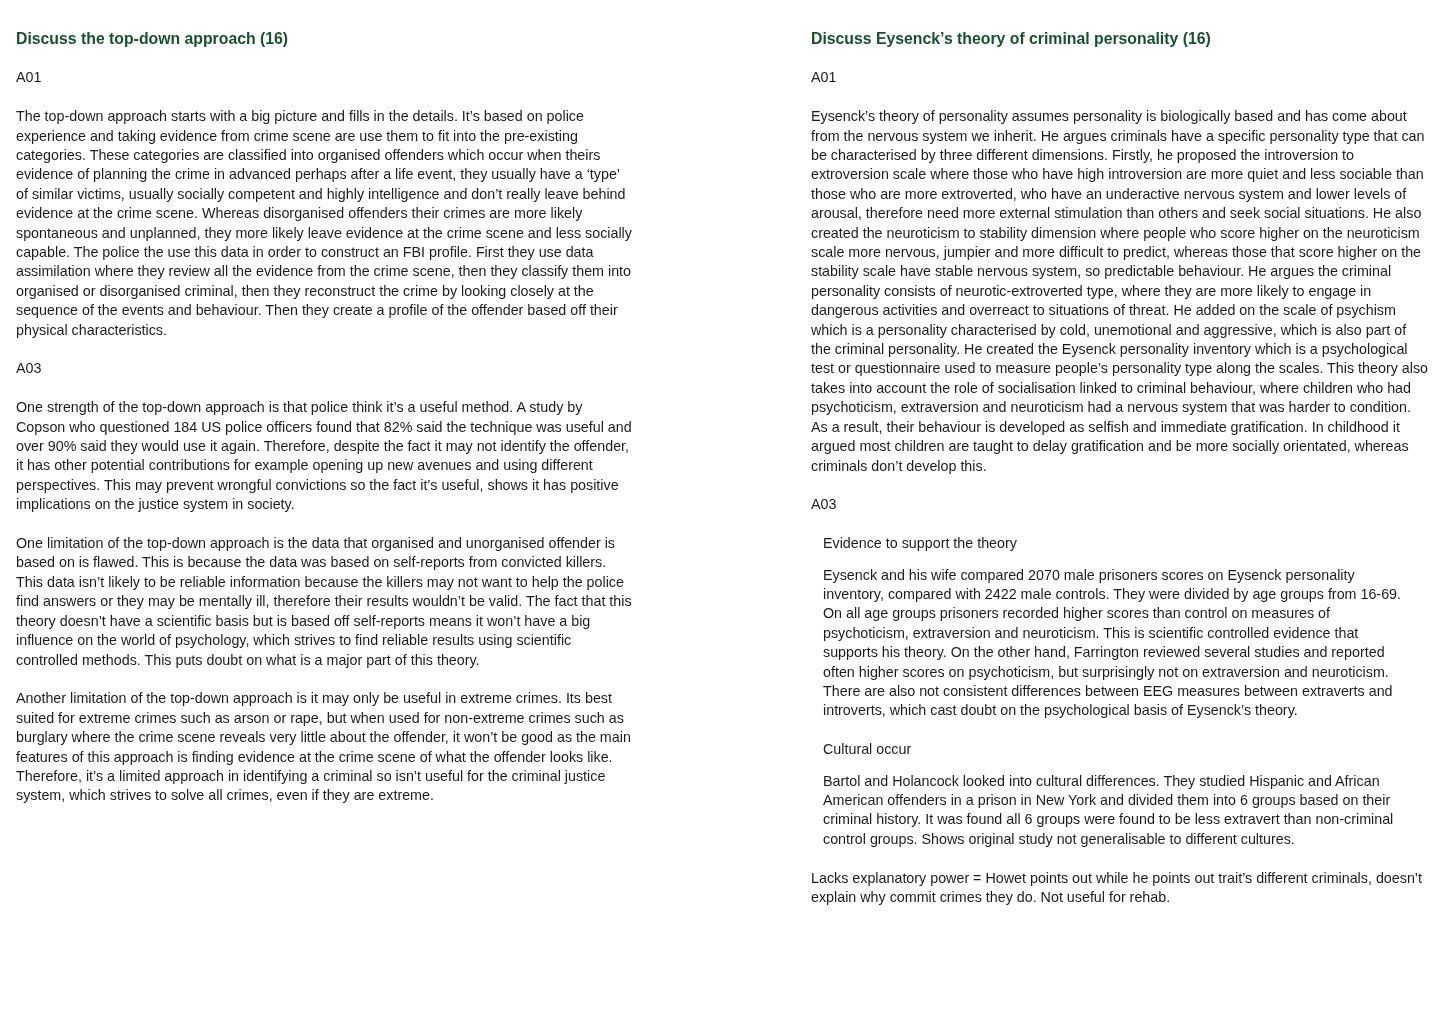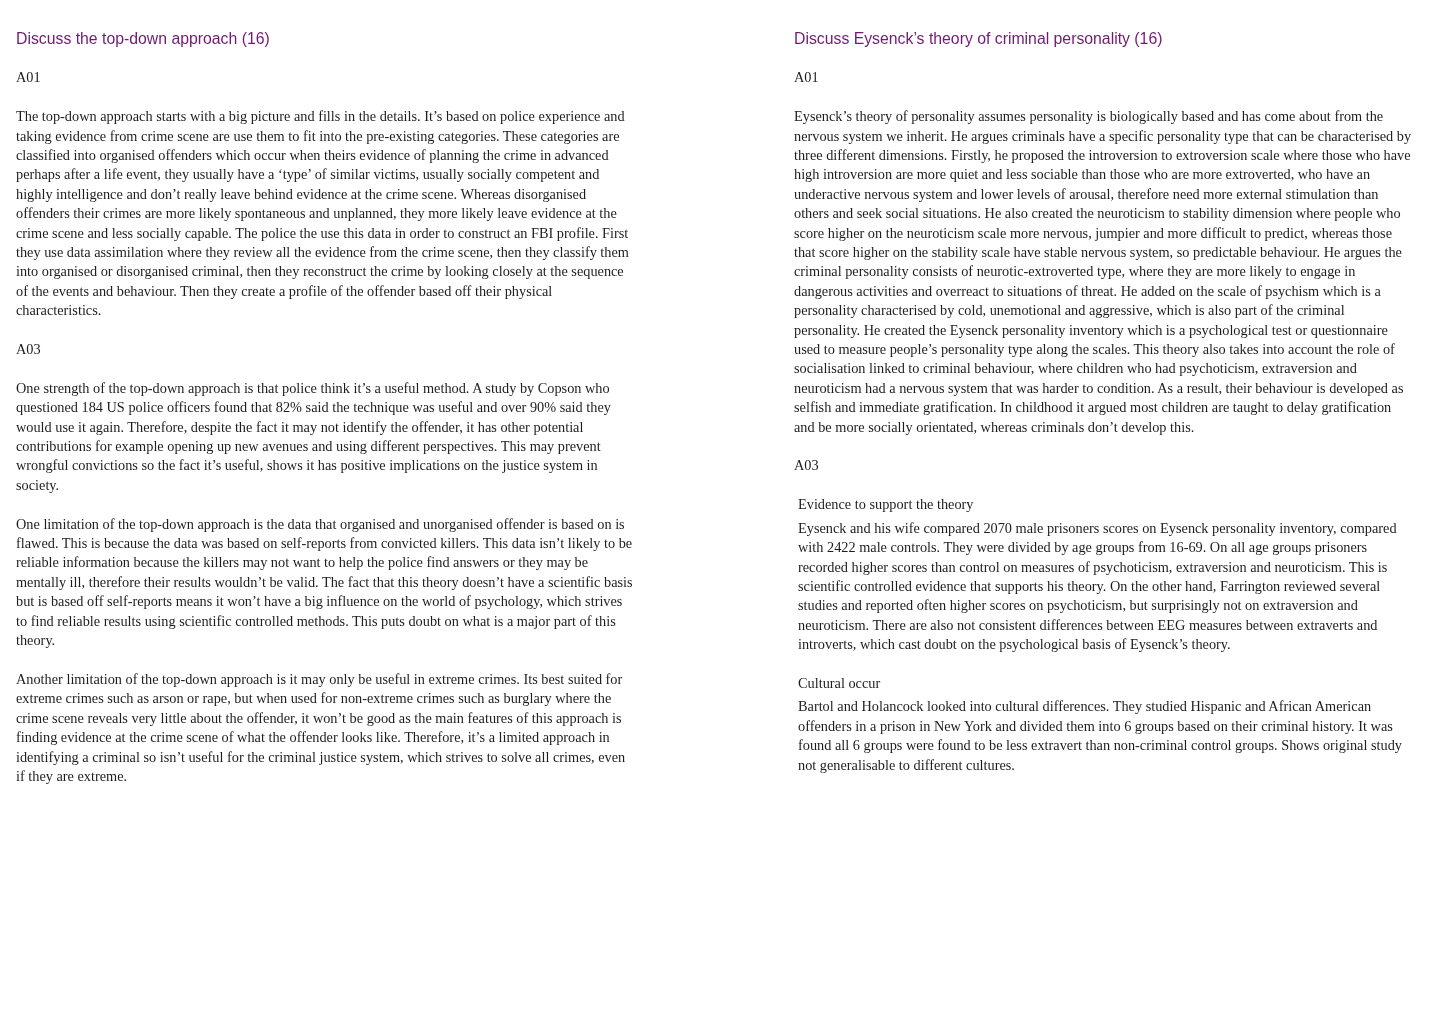--- a/index.html
+++ b/index.html
@@ -18,38 +18,37 @@
   }
   .doc-col {
     position: absolute;
     top: 29px;
     width: 618px;
     font-size: 14.3px;
     line-height: 19.4px;
     color: #1d1d1d;
   }
   .doc-col-left  { left: 16px;  }
-  .doc-col-right { left: 794px; }
+  .doc-col-right { left: 811px; }
   .doc-title {
     font-size: 15.8px;
     line-height: 20px;
-    font-weight: 400;
-    color: #701a75;
+    font-weight: 700;
+    color: #14532d;
     margin: 0 0 19.4px 0;
   }
   .section-label,
   .doc-paragraph,
   .headed-block {
     margin: 0 0 19.4px 0;
     font-weight: 400;
-    font-family: Liberation Serif, serif;
   }
   .headed-block .block-head,
   .headed-block .block-body {
-    margin: 4px;
+    margin: 12px;
   }
 </style>
 </head>
 <body>
 
 <div class="doc-canvas">
 
   <div class="doc-col doc-col-left">
     <h2 class="doc-title">Discuss the top-down approach (16)</h2>
 
@@ -78,16 +77,17 @@
     <div class="headed-block">
       <div class="block-head">Evidence to support the theory</div>
       <div class="block-body">Eysenck and his wife compared 2070 male prisoners scores on Eysenck personality inventory, compared with 2422 male controls. They were divided by age groups from 16-69. On all age groups prisoners recorded higher scores than control on measures of psychoticism, extraversion and neuroticism. This is scientific controlled evidence that supports his theory. On the other hand, Farrington reviewed several studies and reported often higher scores on psychoticism, but surprisingly not on extraversion and neuroticism. There are also not consistent differences between EEG measures between extraverts and introverts, which cast doubt on the psychological basis of Eysenck’s theory.</div>
     </div>
 
     <div class="headed-block">
       <div class="block-head">Cultural occur</div>
       <div class="block-body">Bartol and Holancock looked into cultural differences. They studied Hispanic and African American offenders in a prison in New York and divided them into 6 groups based on their criminal history. It was found all 6 groups were found to be less extravert than non-criminal control groups. Shows original study not generalisable to different cultures.</div>
     </div>
 
+    <p class="doc-paragraph">Lacks explanatory power = Howet points out while he points out trait’s different criminals, doesn’t explain why commit crimes they do. Not useful for rehab.</p>
 
   </div>
 
 </div>
 
 </body></html>

